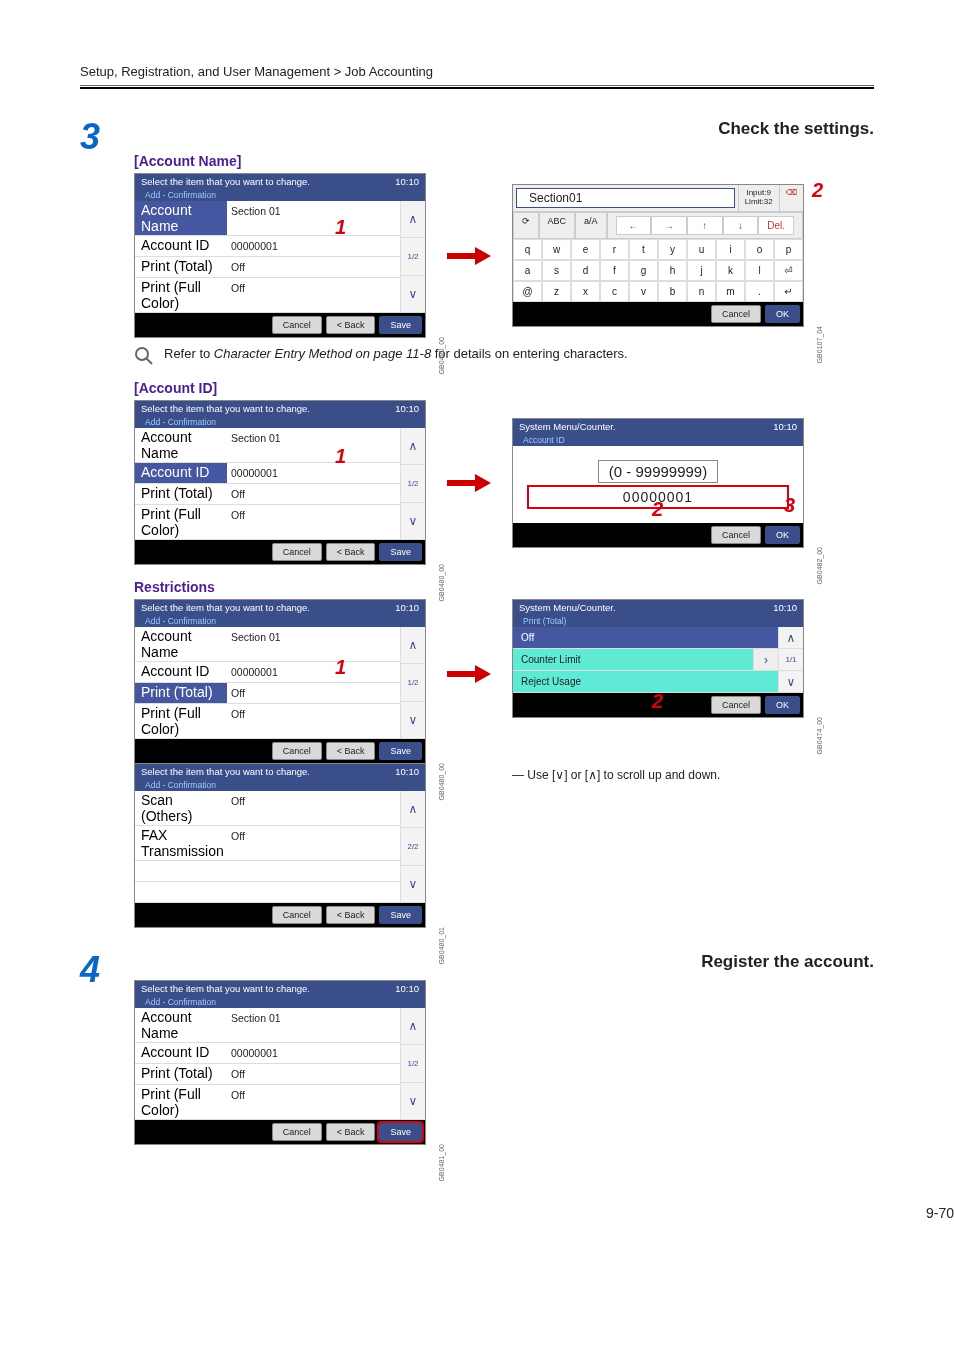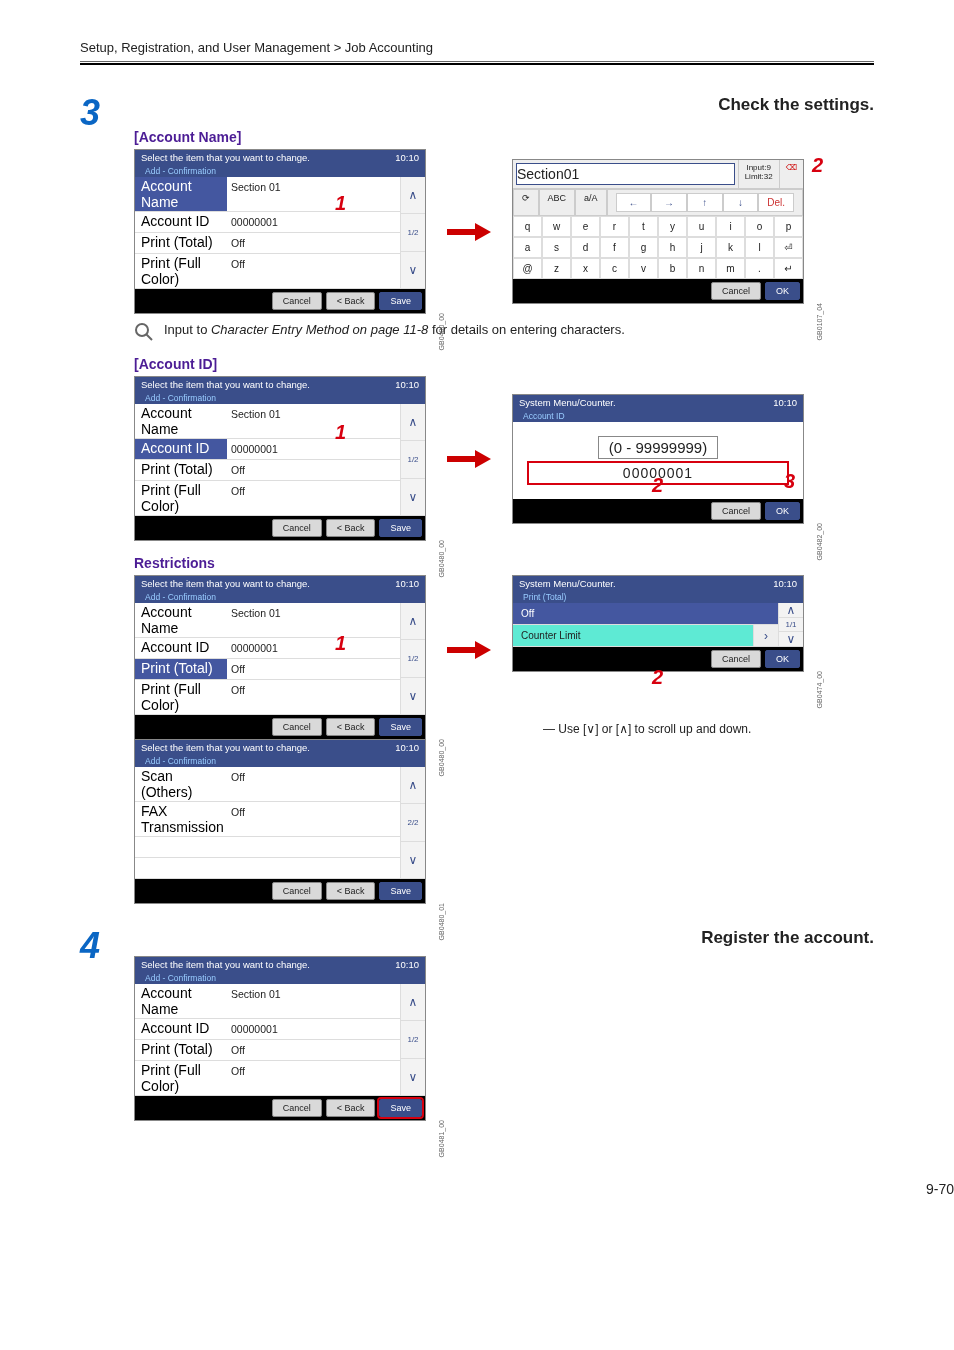--- a/index.html
+++ b/index.html
@@ -1,17 +1,17 @@
 <!DOCTYPE html>
 <html><head>
 <meta charset="utf-8">
 <style>
   body { margin: 0; font-family: Arial, Helvetica, sans-serif; font-size: 12px; color: #222; }
   .page { width: 954px; margin: 0 auto; position: relative; }
-  .breadcrumb { padding: 40px 80px 6px 80px; font-size: 13px; }
+  .breadcrumb { padding: 64px 80px 6px 80px; font-size: 13px; }
   .hr { border: none; border-top: 1px solid #000; margin: 0 80px; }
   .sep-thin { border: none; border-top: 1px solid #666; margin: 0 80px; }
   .content { padding: 20px 80px 30px 80px; }
 
   .step-row { display: flex; gap: 14px; margin-top: 10px; }
   .step-num { width: 40px; font-size: 36px; font-weight: bold; font-style: italic; color: #0a66c4; line-height: 1; flex-shrink: 0; }
   .step-body { flex: 1; }
   .h-section { font-size: 17px; font-weight: bold; margin-bottom: 8px; text-align: right; }
   .p-body { font-size: 13px; margin-bottom: 10px; }
 
@@ -35,39 +35,39 @@
   .lcd-right { width: 24px; border-left: 1px solid #ddd; display: flex; flex-direction: column; }
   .side-btn { flex: 1; background: #f3f3f3; border-bottom: 1px solid #ddd; display: flex; align-items: center; justify-content: center; color: #3a4e8a; font-size: 12px; }
   .lcd-foot { background: #000; padding: 3px; display: flex; justify-content: flex-end; gap: 4px; }
   .btn { font-size: 9px; padding: 3px 10px; background: #d9d9d9; border: 1px solid #888; border-radius: 2px; }
   .btn.save { background: #3a4e8a; color: #fff; border-color: #3a4e8a; }
   .btn.ok { background: #3a4e8a; color: #fff; border-color: #3a4e8a; }
 
   .kb { width: 290px; border: 1px solid #888; }
   .kb-head { display: flex; background: #eee; border-bottom: 1px solid #ccc; font-size: 9px; }
   .kb-input { flex: 1; padding: 3px; }
-  .kb-input .kf { background: #fff; border: 1px solid #3a4e8a; padding: 2px 0; font-size: 14px; }
+  .kb-input .kf { background: #fff; border: 1px solid #3a4e8a; padding: 2px 12px; font-size: 12px; }
   .kb-chip { padding: 3px 6px; border-left: 1px solid #ccc; text-align: center; font-size: 8px; white-space: nowrap; }
   .kb-mode { display: flex; background: #eee; font-size: 9px; }
   .kb-mode div { padding: 3px 8px; border: 1px solid #ccc; }
   .kb-grid { display: flex; flex-direction: column; }
   .kb-row { display: flex; }
   .key { flex: 1; text-align: center; padding: 4px 0; background: #fff; border: 1px solid #ddd; font-size: 10px; }
   .kb-foot { background: #000; display: flex; justify-content: flex-end; padding: 3px; gap: 4px; }
 
   .lcd-menu { width: 290px; border: 1px solid #888; }
   .menu-row { display: flex; border-bottom: 1px solid #ddd; }
   .menu-label { flex: 1; padding: 5px 8px; background: #5eead4; font-size: 10px; }
   .menu-label.teal { background: #4457a0; color: #fff; }
   .menu-chev { width: 24px; background: #eee; border-left: 1px solid #ddd; display: flex; align-items: center; justify-content: center; color: #3a4e8a; }
 
   .callout { position: absolute; font-weight: bold; font-style: italic; font-size: 20px; color: #d7000f; pointer-events: none; }
   .figcode { position: absolute; right: -20px; bottom: 0; font-size: 7px; color: #666; transform: rotate(-90deg); transform-origin: bottom right; }
 
-  .side-script { font-size: 12px; margin-left: 31px; }
+  .side-script { font-size: 12px; }
 
   .footer { text-align: right; font-size: 14px; margin: 30px 0; }
   .range-box { border: 1px solid #888; background: #fff; padding: 2px 10px; font-size: 15px; text-align: center; display: inline-block; }
   .value-box { border: 2px solid #d7000f; background: #fff; padding: 2px 12px; margin-top: 2px; font-size: 14px; letter-spacing: 1px; }
 
   svg.red-arrow path { fill: #cc0000; }
 </style>
 </head>
 <body>
 
@@ -197,21 +197,21 @@
             <span class="callout" style="right:-20px; top:-6px;">2</span>
             <span class="figcode">GB0107_04</span>
           </div>
         </div>
 
         <div class="note-row">
           <svg class="note-icon" viewBox="0 0 20 20">
               <circle cx="8" cy="8" r="6" fill="none" stroke="#666" stroke-width="2"></circle>
               <line x1="12" y1="12" x2="18" y2="18" stroke="#666" stroke-width="2"></line>
             </svg>
-          <div class="note-text"><span style="font-style:normal;">Input to </span><i>Character Entry Method on page 11-8</i><span style="font-style:normal;"> for details on entering characters.</span></div>
+          <div class="note-text"><span style="font-style:normal;">Refer to </span><i>Character Entry Method on page 11-8</i><span style="font-style:normal;"> for details on entering characters.</span></div>
         </div>
 
         <div class="subhead">[Account ID]</div>
         <div class="panel-row">
           <div class="lcd" style="position:relative;">
             <div class="lcd-bar">
                 <span>Select the item that you want to change.</span>
                 <span>10:10</span>
               </div>
             <div class="lcd-sub">Add - Confirmation</div>
@@ -372,20 +372,23 @@
                 </div>
               <div class="lcd-sub">Print (Total)</div>
               <div style="display:flex;">
                 <div style="flex:1;">
                   <div class="menu-row">
                       <div class="menu-label teal">Off</div>
                     </div>
                   <div class="menu-row">
                       <div class="menu-label">Counter Limit</div>
                       <div class="menu-chev">›</div>
+                    </div>
+                  <div class="menu-row">
+                      <div class="menu-label">Reject Usage</div>
                     </div>
                 </div>
                 <div class="lcd-right" style="width:24px;">
                   <div class="side-btn">∧</div>
                   <div class="side-btn" style="font-size:8px;">1/1</div>
                   <div class="side-btn">∨</div>
                 </div>
               </div>
               <div class="lcd-foot">
                 <div class="btn">Cancel</div>

